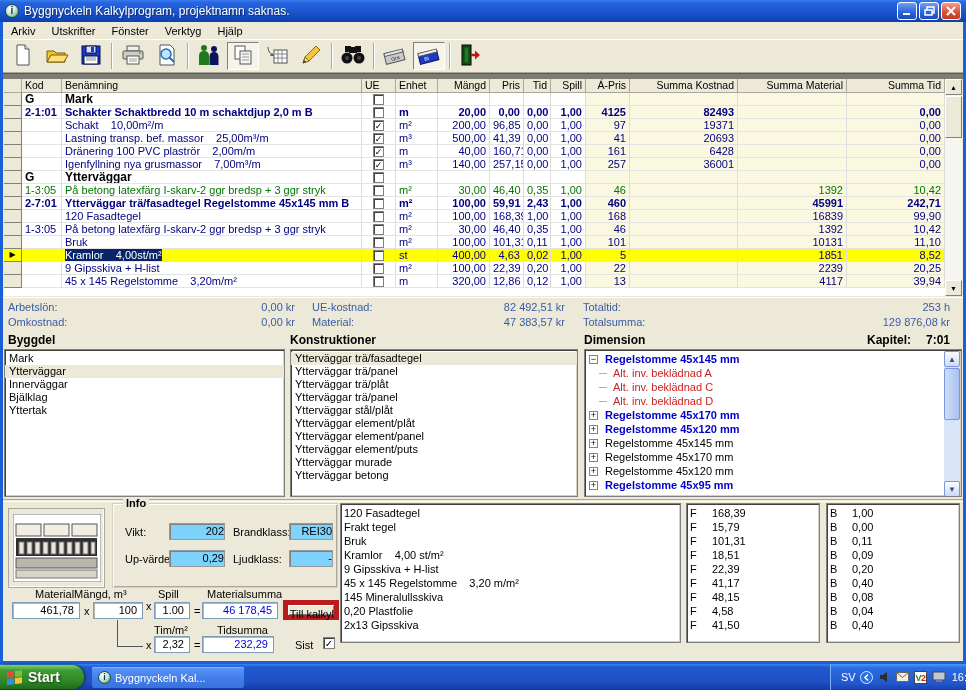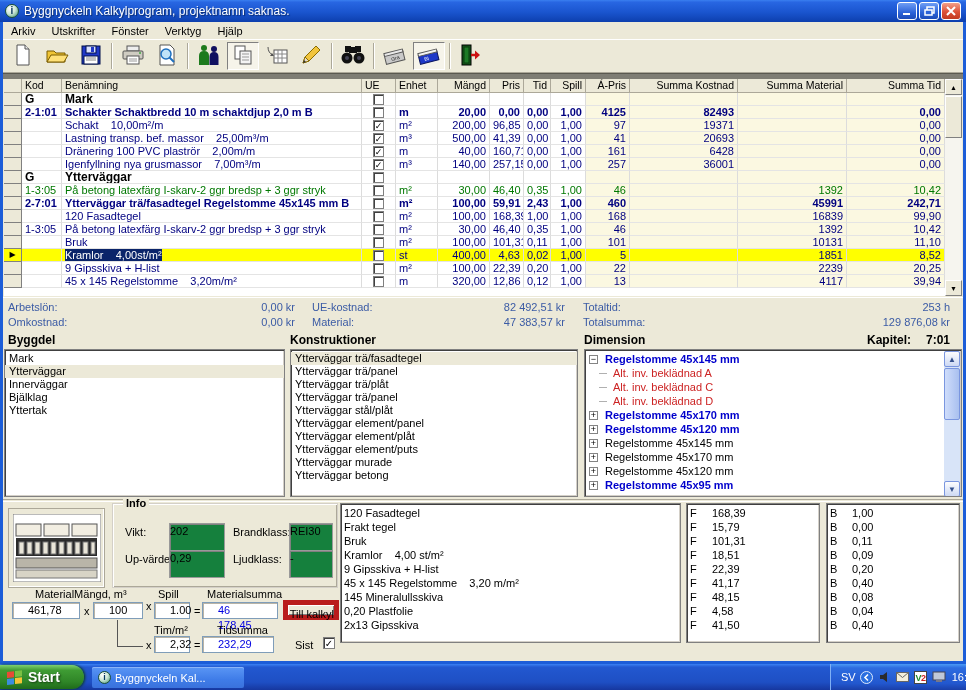--- a/index.html
+++ b/index.html
@@ -85,23 +85,23 @@
     background:linear-gradient(180deg,#fdfdfd,#cdd9f4);display:flex;align-items:center;justify-content:center;font-size:8px;color:#34508c}
   .xpthumb{position:absolute;left:0;width:16px;border:1px solid #7a96df;border-radius:2px;background:linear-gradient(90deg,#cfddfb,#a9c0ef)}
 
   .groove{position:absolute;left:0;top:477px;width:960px;height:3px;border-top:1px solid #aca899;border-bottom:1px solid #fff}
 
   
   .wallpanel{position:absolute;left:5px;top:486px;width:97px;height:80px;border:1px solid #aca899;box-shadow:inset -1px -1px 0 #fff;background:#ece9d8;display:flex;align-items:center;justify-content:center}
   .infobox{position:absolute;left:109px;top:481px;width:226px;height:85px;border:1px solid #d4d0c8;box-shadow:1px 1px 0 #fff inset, -1px -1px 0 #aca899 inset}
   .infobox .legend{position:absolute;left:10px;top:-7px;background:#ece9d8;padding:0 3px;font-weight:bold;color:#000}
   .flabel{position:absolute;color:#000;white-space:nowrap}
-  .fbox{position:absolute;height:28px;background:#15803d;border:1px solid #999;box-shadow:inset 1px 1px 0 #808080;text-align:left;line-height:15px;color:#000}
+  .fbox{position:absolute;height:17px;background:#7dd3fc;border:1px solid #999;box-shadow:inset 1px 1px 0 #808080;text-align:right;line-height:15px;color:#000}
   .tfield{position:absolute;height:17px;background:#fff;border:1px solid #7f9db9;box-shadow:inset 1px 1px 0 #b9b4a6;
-    text-align:left;line-height:15px;padding:0 15px;color:#000}
+    text-align:right;line-height:15px;padding:0 5px;color:#000}
   .tfield.blue{color:#0000e0}
   .op{position:absolute;color:#000}
   .btn{position:absolute;background:#ece9d8;border:5px solid #b91c1c;box-shadow:inset 1px 1px 0 #fff, inset -1px -1px 0 #808080;
     text-align:right;color:#000;line-height:18px}
   .conn-v{position:absolute;width:1px;background:#555}
   .conn-h{position:absolute;height:1px;background:#555}
   .ckbox{position:absolute;width:12px;height:12px;background:#fff;border:1px solid #808080;box-shadow:inset 1px 1px 0 #404040;
     font-size:10px;line-height:11px;text-align:center;color:#000}
   .botlist{position:absolute;top:481px;height:140px;background:#fff;border:1px solid #808080;
     box-shadow:inset 1px 1px 0 #404040, inset -1px -1px 0 #d4d0c8;overflow:hidden;padding:2px 0 0 3px;color:#000}
@@ -560,22 +560,22 @@
         <div class="litem">Innerväggar</div>
         <div class="litem">Bjälklag</div>
         <div class="litem">Yttertak</div>
       </div>
   <div class="listbox" id="konstruktioner-list" style="left:287px;width:288px">
         <div class="litem selhl">Ytterväggar trä/fasadtegel</div>
         <div class="litem">Ytterväggar trä/panel</div>
         <div class="litem">Ytterväggar trä/plåt</div>
         <div class="litem">Ytterväggar trä/panel</div>
         <div class="litem">Ytterväggar stål/plåt</div>
+        <div class="litem">Ytterväggar element/plåt</div>
         <div class="litem">Ytterväggar element/panel</div>
-        <div class="litem">Ytterväggar element/plåt</div>
         <div class="litem">Ytterväggar element/puts</div>
         <div class="litem">Ytterväggar murade</div>
         <div class="litem">Ytterväggar betong</div>
       </div>
   <div class="listbox" style="left:581px;width:378px;padding-right:17px">
     <div id="dimension-tree-body">
           <div class="trow"><span class="exp">−</span><span class="tlabel blue">Regelstomme 45x145 mm</span></div>
           <div class="trow"><span class="tick"></span><span class="tlabel red">Alt. inv. beklädnad A</span></div>
           <div class="trow"><span class="tick"></span><span class="tlabel red">Alt. inv. beklädnad C</span></div>
           <div class="trow"><span class="tick"></span><span class="tlabel red">Alt. inv. beklädnad D</span></div>

